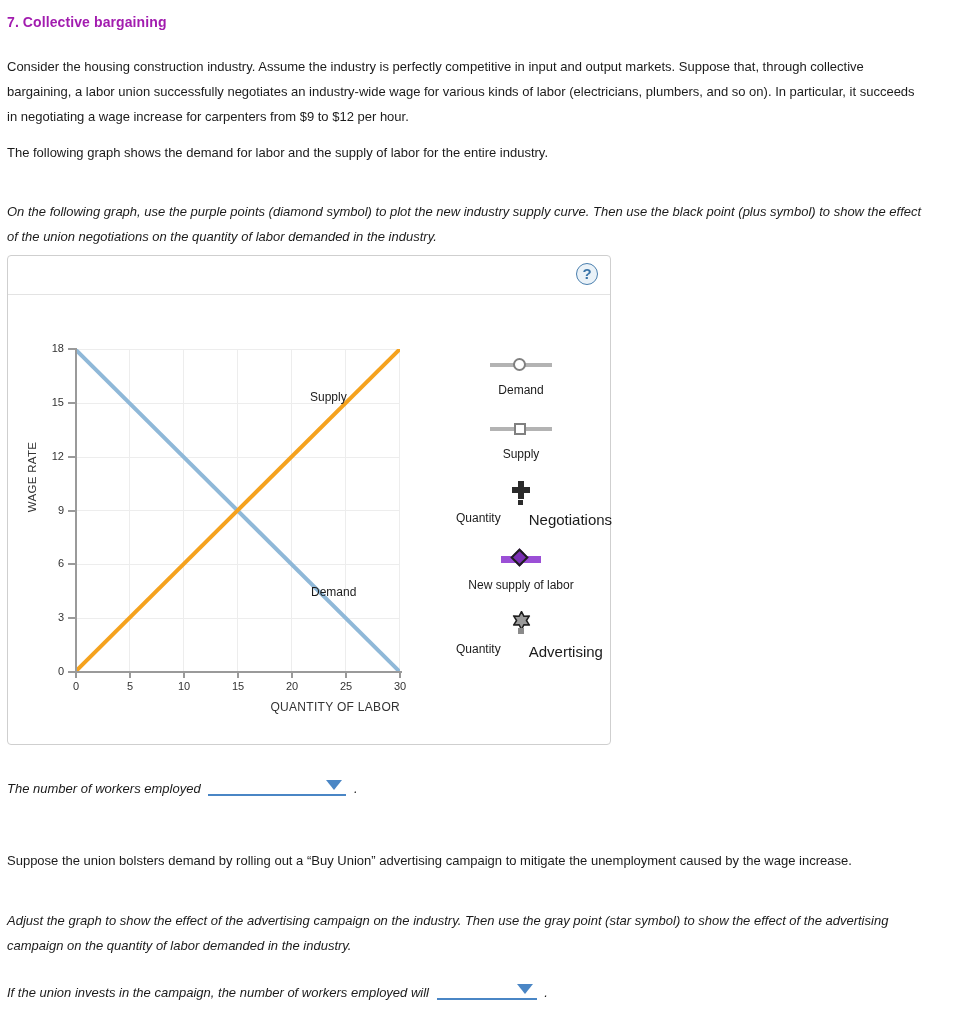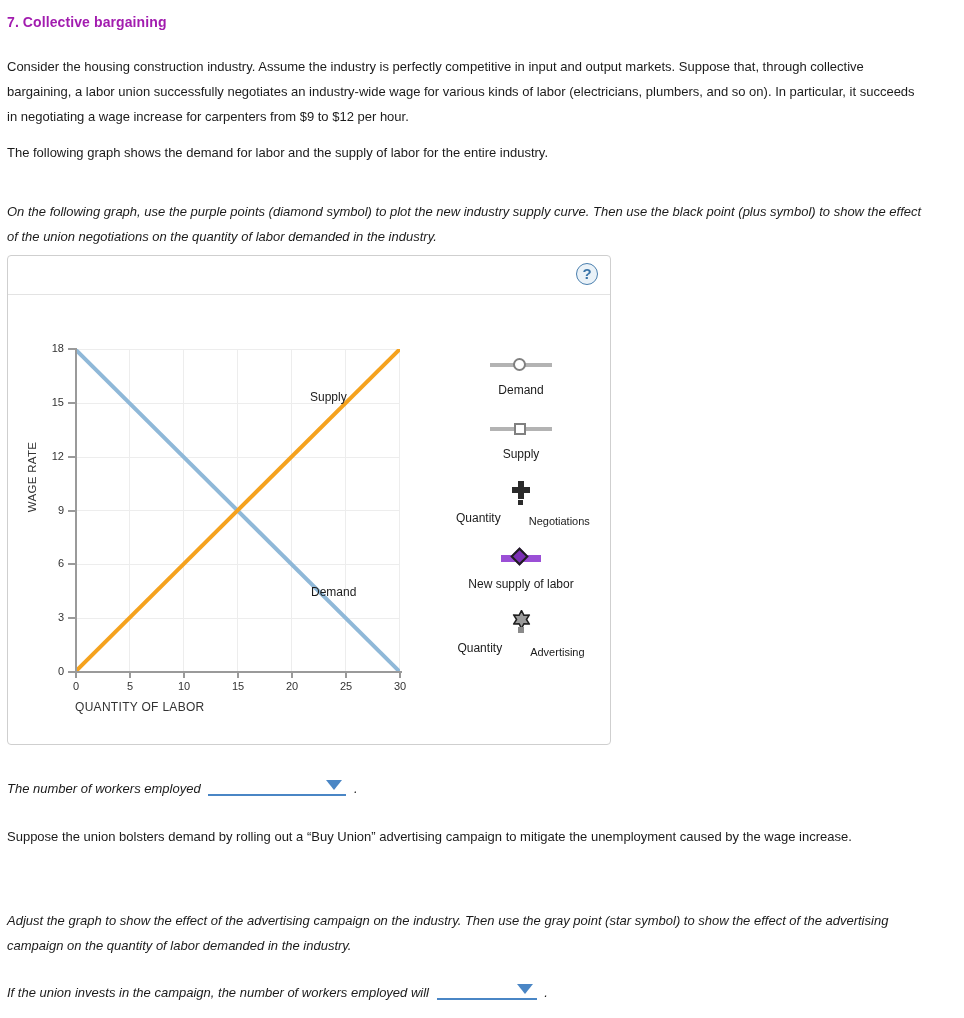--- a/index.html
+++ b/index.html
@@ -158,21 +158,21 @@
     color: #333;
     width: 40px;
     margin-left: -20px;
     text-align: center;
   }
   .axis-title-x {
     position: absolute;
     left: 67px;
     top: 444px;
     width: 325px;
-    text-align: left;
+    text-align: right;
     font-size: 12px;
     color: #333;
     letter-spacing: 0.3px;
   }
   .axis-title-y {
     position: absolute;
     left: -36px;
     top: 215px;
     width: 120px;
     text-align: center;
@@ -208,21 +208,21 @@
     height: 26px;
     margin: 0 auto 6px auto;
     width: 70px;
   }
   .legend-text {
     font-size: 12px;
     color: #1b1b1b;
     white-space: nowrap;
   }
   .legend-text .sub {
-    font-size: 11px;
+    font-size: 15px;
     vertical-align: sub;
     padding-left: 28px;
   }
   .sym-line {
     position: absolute;
     left: 4px;
     top: 12px;
     width: 62px;
     height: 4px;
     background: #b3b3b3;
@@ -340,21 +340,21 @@
   .dropdown .caret {
     position: absolute;
     right: 4px;
     top: 4px;
     width: 0;
     height: 0;
     border-left: 8px solid transparent;
     border-right: 8px solid transparent;
     border-top: 10px solid #4a86c5;
   }
-  #para-bolster { top: 824px; }
+  #para-bolster { top: 848px; }
   #para-instr2  { top: 908px; width: 918px; }
   .period { color: #1b1b1b; }
 </style>
 </head>
 <body>
 
 <div class="page">
 
   <div class="q-title">7. Collective bargaining</div>
 

